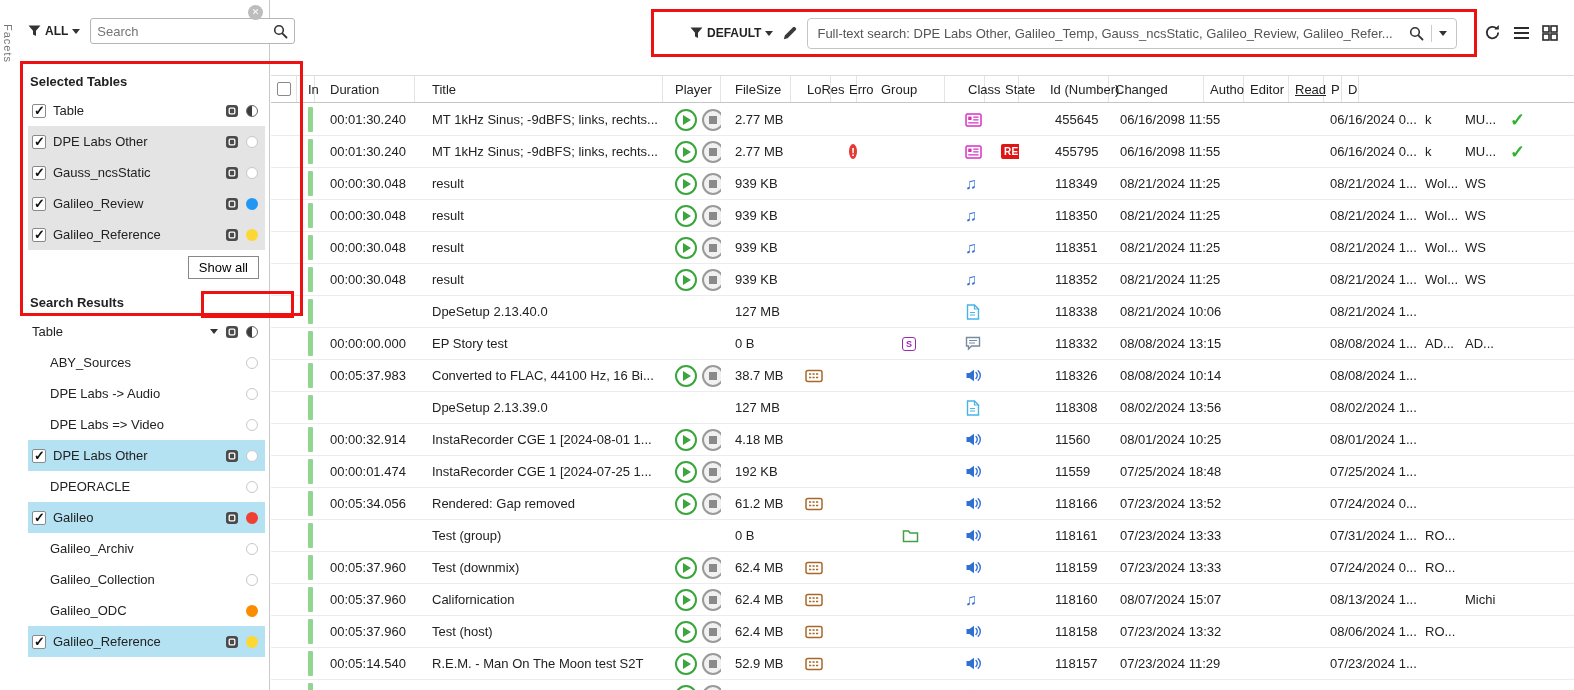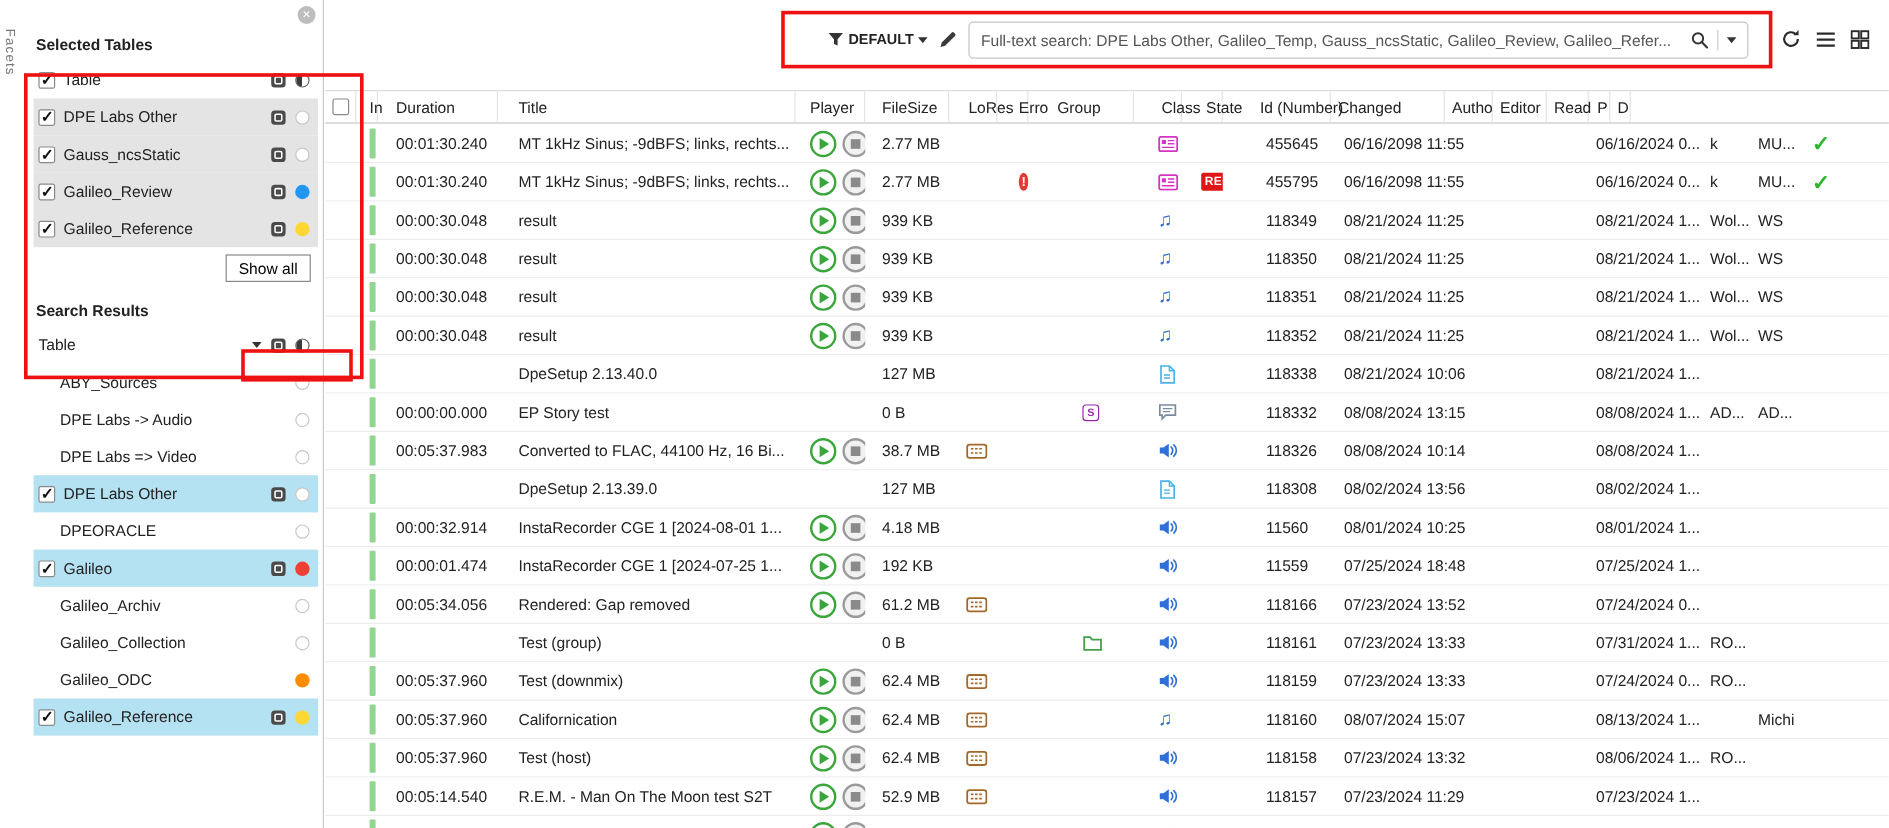--- a/index.html
+++ b/index.html
@@ -77,20 +77,40 @@
 <body>
 
 <div class="app">
 
   <div class="facets-strip">
     <span class="facets-label">Facets</span>
   </div>
 
   <aside class="sidebar">
     <span class="close-btn">✕</span>
+    <div class="filter-row">
+      <span class="all-dd">
+        <span class="icn">
+            <svg width="13" height="12" viewBox="0 0 13 12">
+              <path d="M0.5 0.5h12L8 5.8V11L5 9.6V5.8z" fill="#333"></path>
+            </svg>
+          </span>
+        <span class="all-label">ALL</span>
+        <span class="caret"></span>
+      </span>
+      <span class="searchbox">
+        <input placeholder="Search" style="">
+        <span class="icn">
+            <svg width="15" height="15" viewBox="0 0 15 15">
+              <circle cx="6" cy="6" r="4.3" fill="none" stroke="#333" stroke-width="1.6"></circle>
+              <path d="M9.3 9.3l4.2 4.2" stroke="#333" stroke-width="1.8" stroke-linecap="round"></path>
+            </svg>
+          </span>
+      </span>
+    </div>
 
     <div class="sec-title">Selected Tables</div>
     <div id="selected-list">
         <div class="fitem">
           <span class="cb on"></span>
           <span class="flabel">Table</span>
           <span class="icn">
             <svg width="14" height="14" viewBox="0 0 14 14">
               <rect x="1" y="1" width="12" height="12" rx="3" fill="#4a4a4a"></rect>
               <rect x="4.2" y="4.2" width="5.6" height="5.6" rx="1" fill="none" stroke="#fff" stroke-width="1.3"></rect>
@@ -282,21 +302,21 @@
       <div class="hcell" style="width: 70px; padding-left: 14px;">FileSize</div>
       <div class="hcell" style="width: 40px; padding-left: 16px;">LoRes</div>
       <div class="hcell" style="width: 26px; padding-left: 18px;">Erro</div>
       <div class="hcell" style="width: 88px; padding-left: 24px;">Group</div>
       <div class="hcell" style="width: 40px; padding-left: 23px;">Class</div>
       <div class="hcell" style="width: 34px; padding-left: 20px;">State</div>
       <div class="hcell" style="width: 90px; padding-left: 31px;">Id (Number)</div>
       <div class="hcell" style="width: 95px; padding-left: 6px;">Changed</div>
       <div class="hcell" style="width: 40px; padding-left: 6px;">Autho</div>
       <div class="hcell" style="width: 45px; padding-left: 6px;">Editor</div>
-      <div class="hcell" style="width: 35px; padding-left: 6px;">Read</div>
+      <div class="hcell" style="width: 35px; padding-left: 6px; text-decoration: underline;">Read</div>
       <div class="hcell" style="width: 18px; padding-left: 7px;">P</div>
       <div class="hcell" style="width: 17px; padding-left: 6px;">D</div>
     </div>
   <div class="tbody" id="tbody">
       <div class="trow">
         <div class="tcell" style="width:26px"></div>
         <div class="tcell" style="width:18px;padding-left:11px">
           <span class="inbar"></span>
         </div>
         <div class="tcell" style="width:100px;padding-left:15px">

